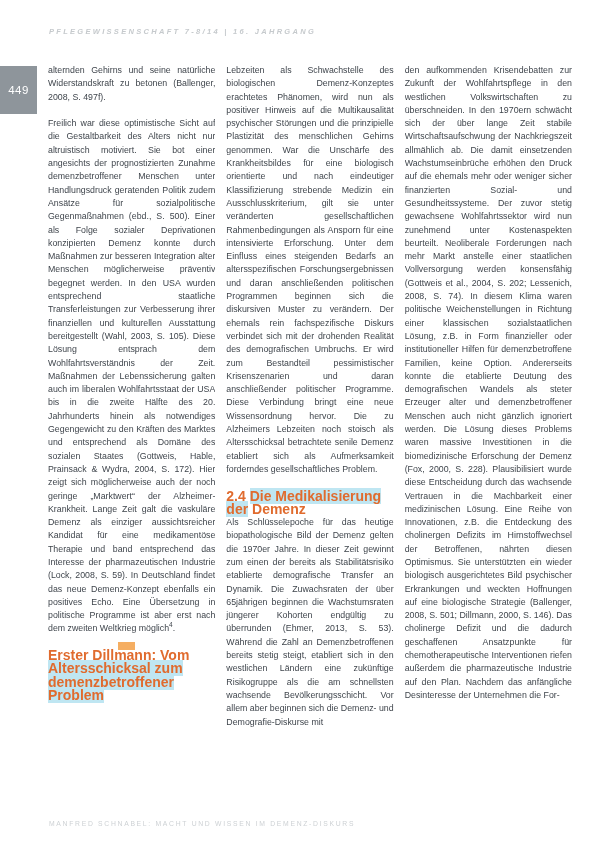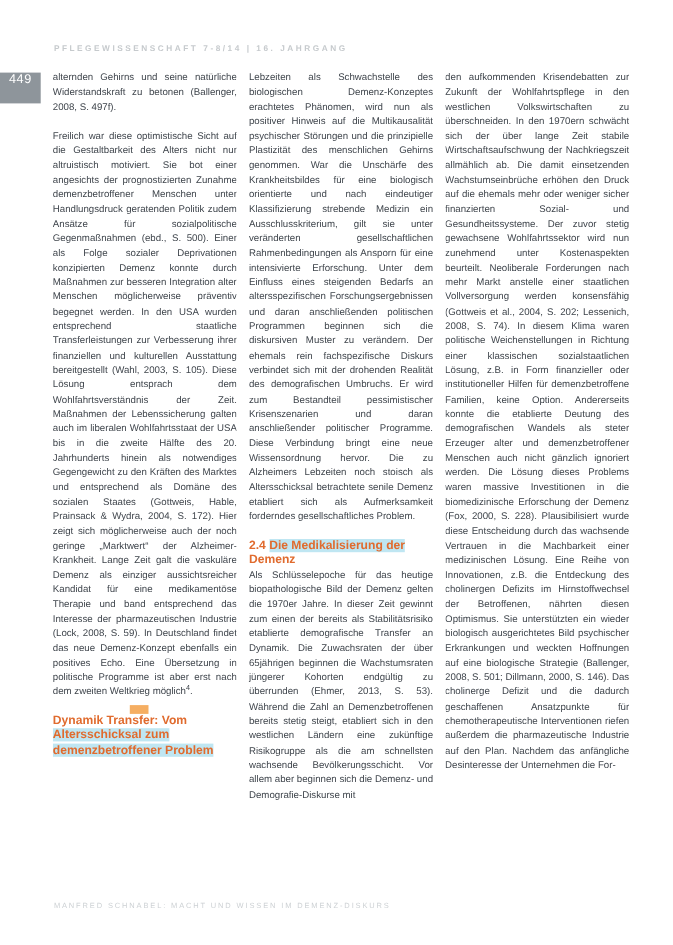--- a/index.html
+++ b/index.html
@@ -4,32 +4,33 @@
 <style>
   * { margin:0; padding:0; box-sizing:border-box; }
   html, body { width:612px; height:859px; }
   body {
     position:relative;
     background:#ffffff;
     font-family:"Liberation Sans", sans-serif;
     overflow:hidden;
   }
   .journal-header {
-    position:absolute; left:49px; top:39px;
+    position:absolute; left:49px; top:27px;
     font-size:7.5px; font-weight:bold;
     letter-spacing:2.3px;
     color:#c6cacd;
     white-space:nowrap;
+    font-style:italic;
   }
   .page-tab {
     position:absolute; left:0; top:66px;
-    width:37px; height:28px;
+    width:37px; height:48px;
     background:#8e959b;
     color:#ffffff;
-    display:flex; align-items:flex-start; justify-content:center;
+    display:flex; align-items:center; justify-content:center;
     font-size:11.5px; letter-spacing:0.5px;
   }
   .columns {
     position:absolute; left:48px; top:64px;
     width:524px; height:748px;
     display:grid;
     grid-template-columns:1fr 1fr 1fr;
     column-gap:11px;
     overflow:hidden;
     gap:11px;
@@ -37,21 +38,21 @@
   .col { overflow:hidden; }
   .body-text {
     font-size:8.8px; line-height:13.3px;
     text-align:justify;
     color:#3f454c;
     margin-bottom:13.3px;
     hyphens:auto; -webkit-hyphens:auto;
   }
   .no-gap { margin-bottom:0; }
   .section-heading {
-    font-size:11px; line-height:13.3px;
+    font-size:14px; line-height:13.3px;
     font-weight:bold;
     color:#e06b2e;
     text-align:left;
   }
   .hl { background:#bfe6f2; }
   .marker-line { height:13.3px; padding-left:70px; }
   .match-marker {
     display:inline-block;
     width:17px; height:8px; margin-top:3px;
     background:#f5ae62;
@@ -73,21 +74,21 @@
   <span>449</span>
 </div>
 
 <div class="columns">
 
   <div class="col">
     <p class="body-text"><span>alternden Gehirns und seine natürliche Widerstandskraft zu betonen (Ballenger, 2008, S. 497f).</span></p>
     <p class="body-text no-gap"><span>Freilich war diese optimistische Sicht auf die Gestaltbarkeit des Alters nicht nur altruistisch motiviert. Sie bot einer angesichts der prognostizierten Zunahme demenzbetroffener Menschen unter Handlungsdruck geratenden Politik zudem Ansätze für sozialpolitische Gegenmaßnahmen (ebd., S. 500). Einer als Folge sozialer Deprivationen konzipierten Demenz konnte durch Maßnahmen zur besseren Integration alter Menschen möglicherweise präventiv begegnet werden. In den USA wurden entsprechend staatliche Transferleistungen zur Verbesserung ihrer finanziellen und kulturellen Ausstattung bereitgestellt (Wahl, 2003, S. 105). Diese Lösung entsprach dem Wohlfahrtsverständnis der Zeit. Maßnahmen der Lebenssicherung galten auch im liberalen Wohlfahrtsstaat der USA bis in die zweite Hälfte des 20. Jahrhunderts hinein als notwendiges Gegengewicht zu den Kräften des Marktes und entsprechend als Domäne des sozialen Staates (Gottweis, Hable, Prainsack &amp; Wydra, 2004, S. 172). Hier zeigt sich möglicherweise auch der noch geringe „Marktwert“ der Alzheimer-Krankheit. Lange Zeit galt die vaskuläre Demenz als einziger aussichtsreicher Kandidat für eine medikamentöse Therapie und band entsprechend das Interesse der pharmazeutischen Industrie (Lock, 2008, S. 59). In Deutschland findet das neue Demenz-Konzept ebenfalls ein positives Echo. Eine Übersetzung in politische Programme ist aber erst nach dem zweiten Weltkrieg möglich</span><sup>4</sup><span>.</span></p>
     <div class="marker-line"><span class="match-marker"></span></div>
     <h3 class="section-heading">
-      <span>Dynamik Transfer: Vom</span>
+      <span>Erster Dillmann: Vom</span>
       <span class="hl">Altersschicksal zum</span>
       <span class="hl">demenzbetroffener Problem</span>
     </h3>
   </div>
 
   <div class="col">
     <p class="body-text"><span>Lebzeiten als Schwachstelle des biologischen Demenz-Konzeptes erachtetes Phänomen, wird nun als positiver Hinweis auf die Multikausalität psychischer Störungen und die prinzipielle Plastizität des menschlichen Gehirns genommen. War die Unschärfe des Krankheitsbildes für eine biologisch orientierte und nach eindeutiger Klassifizierung strebende Medizin ein Ausschlusskriterium, gilt sie unter veränderten gesellschaftlichen Rahmenbedingungen als Ansporn für eine intensivierte Erforschung. Unter dem Einfluss eines steigenden Bedarfs an altersspezifischen Forschungsergebnissen und daran anschließenden politischen Programmen beginnen sich die diskursiven Muster zu verändern. Der ehemals rein fachspezifische Diskurs verbindet sich mit der drohenden Realität des demografischen Umbruchs. Er wird zum Bestandteil pessimistischer Krisenszenarien und daran anschließender politischer Programme. Diese Verbindung bringt eine neue Wissensordnung hervor. Die zu Alzheimers Lebzeiten noch stoisch als Altersschicksal betrachtete senile Demenz etabliert sich als Aufmerksamkeit forderndes gesellschaftliches Problem.</span></p>
     <h3 class="section-heading">
       <span>2.4</span>
       <span class="hl">Die Medikalisierung der</span>

